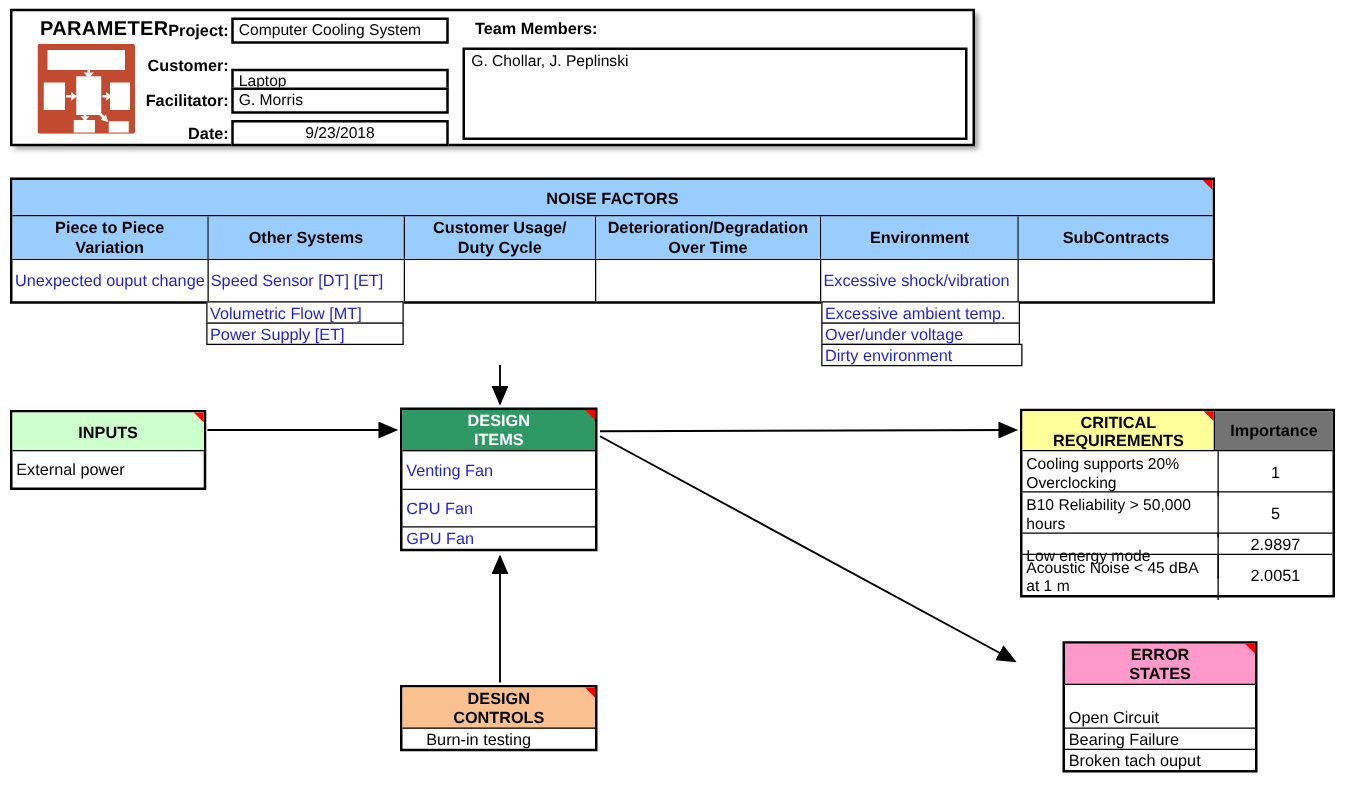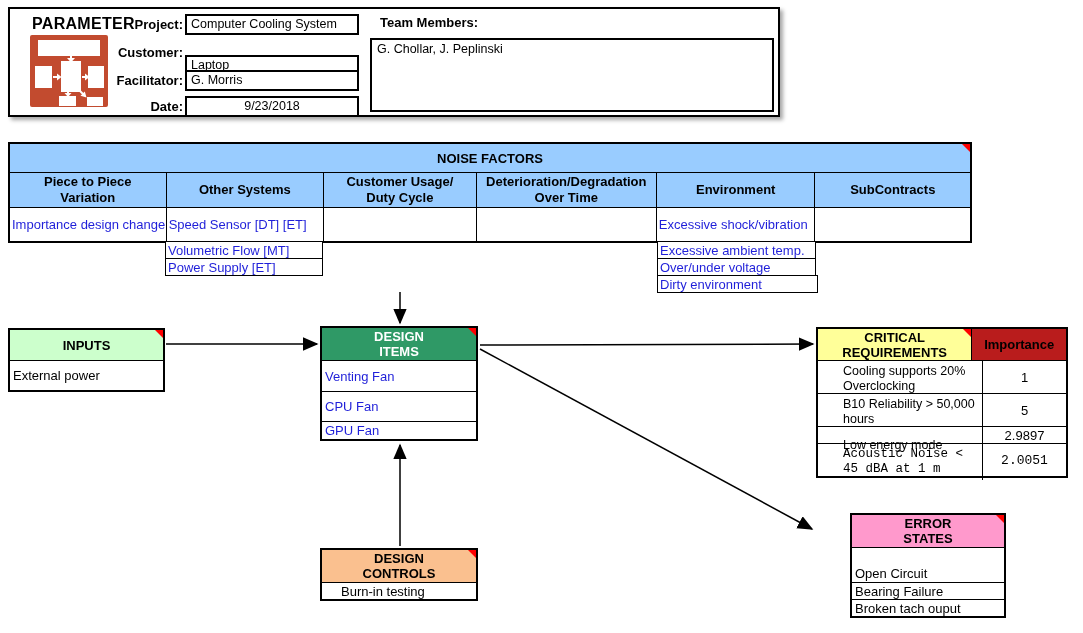--- a/index.html
+++ b/index.html
@@ -39,21 +39,21 @@
                font-size:13px;line-height:15px;border-bottom:1px solid #000;position:relative;white-space:pre-line;}
   .dbox-item{display:flex;align-items:center;font-size:13px;padding:0 3px;border-bottom:1px solid #000;
              white-space:nowrap;overflow:hidden;}
   .dbox-item:last-child{border-bottom:none;}
   .blue-entry{color:#1F1FD9;}
   .bottom-align{align-items:flex-end;padding-bottom:1px;}
 
   
   .cr-row{display:flex;border-bottom:1px solid #000;}
   .cr-row:last-child{border-bottom:none;}
-  .cr-req{border-right:1px solid #000;font-size:12.5px;line-height:15px;padding:18px 3px;display:flex;align-items:center;margin-left:22px;}
+  .cr-req{border-right:1px solid #000;font-size:12.5px;line-height:15px;padding:18px 3px;display:flex;align-items:center;}
   .cr-imp{display:flex;align-items:center;justify-content:center;font-size:13px;}
   .cr-h-left{border-right:1px solid #000;}
 
   
   .red-tri{position:absolute;top:0;right:0;width:0;height:0;
            border-top:8px solid #FF0000;border-left:8px solid transparent;}
 
   
   .arrow-layer{position:absolute;left:0;top:0;width:1083px;height:633px;pointer-events:none;}
 </style>
@@ -113,21 +113,21 @@
 Variation</div>
       <div class="nf-h-cell" style="width:158px;">Other Systems</div>
       <div class="nf-h-cell" style="width:153px;">Customer Usage/
 Duty Cycle</div>
       <div class="nf-h-cell" style="width:181px;">Deterioration/Degradation
 Over Time</div>
       <div class="nf-h-cell" style="width:159px;">Environment</div>
       <div class="nf-h-cell" style="width:156px;">SubContracts</div>
     </div>
     <div class="nf-row" style="height:33px;">
-      <div class="nf-cell" style="width:157px;">Importance design change</div>
+      <div class="nf-cell" style="width:157px;">Unexpected ouput change</div>
       <div class="nf-cell" style="width:158px;">Speed Sensor [DT] [ET]</div>
       <div class="nf-cell" style="width:153px;"></div>
       <div class="nf-cell" style="width:181px;"></div>
       <div class="nf-cell" style="width:159px;">Excessive shock/vibration</div>
       <div class="nf-cell" style="width:156px;"></div>
     </div>
   </div>
 
   <div class="abs nf-sub" style="left:165px;top:241px;width:158px;height:18px;">Volumetric Flow [MT]</div>
   <div class="abs nf-sub" style="left:165px;top:258px;width:158px;height:18px;">Power Supply [ET]</div>
@@ -164,35 +164,35 @@
     <div class="dbox-item" style="height:16px;padding-left:19px;">Burn-in testing</div>
   </div>
 
   <div class="abs dbox" style="left:816px;top:327px;width:252px;">
     <div class="cr-row" style="height:31px;">
       <div class="dbox-header cr-h-left" style="width:154px;height:31px;background:#FFFF99;border-bottom:none;">
         <span>CRITICAL
 REQUIREMENTS</span>
         <div class="red-tri"></div>
       </div>
-      <div class="cr-imp" style="width:94px;background:#b91c1c;font-weight:bold;">Importance</div>
+      <div class="cr-imp" style="width:94px;background:#737373;font-weight:bold;">Importance</div>
     </div>
     <div class="cr-row" style="height:32px;">
       <div class="cr-req" style="width:154px;">Cooling supports 20% Overclocking</div>
       <div class="cr-imp" style="width:94px;">1</div>
     </div>
     <div class="cr-row" style="height:32px;">
       <div class="cr-req" style="width:154px;">B10 Reliability &gt; 50,000 hours</div>
       <div class="cr-imp" style="width:94px;">5</div>
     </div>
     <div class="cr-row" style="height:16px;">
       <div class="cr-req" style="width:154px;">Low energy mode</div>
       <div class="cr-imp" style="width:94px;">2.9897</div>
     </div>
-    <div class="cr-row" style="height:32px;font-family:Liberation Mono, monospace;">
+    <div class="cr-row" style="height:32px;">
       <div class="cr-req" style="width:154px;">Acoustic Noise &lt; 45 dBA at 1 m</div>
       <div class="cr-imp" style="width:94px;">2.0051</div>
     </div>
   </div>
 
   <div class="abs dbox" style="left:816px;top:513px;width:156px;margin-left:34px;">
     <div class="dbox-header" style="height:32px;background:#FF99CC;">
       <span>ERROR
 STATES</span>
       <div class="red-tri"></div>

